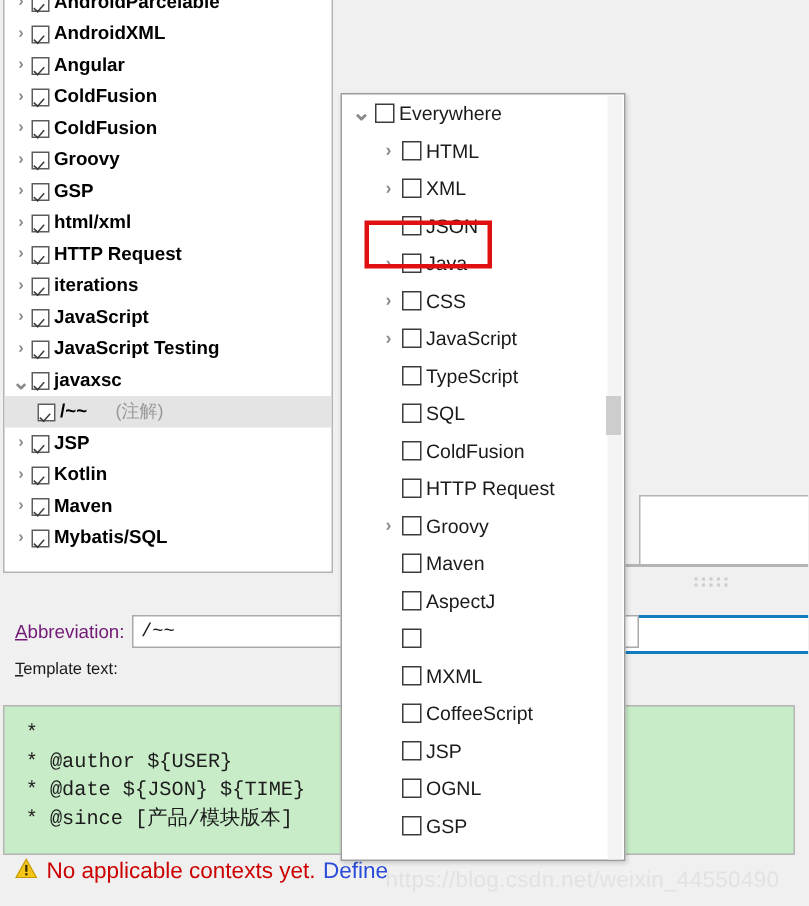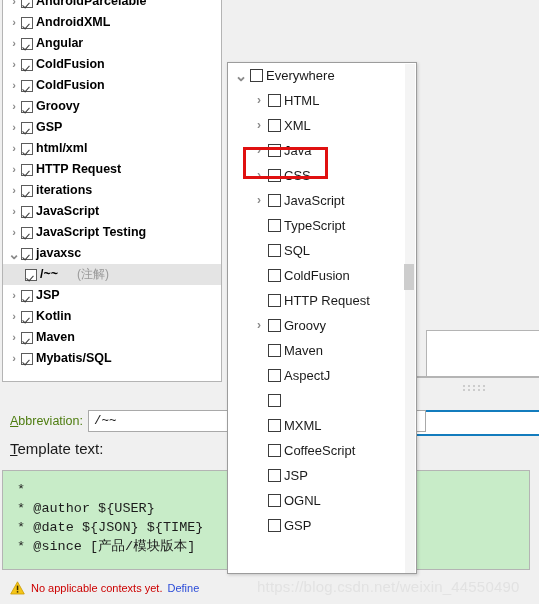--- a/index.html
+++ b/index.html
@@ -89,21 +89,21 @@
     position: absolute;
     left: 2px;
     top: 408px;
     width: 424px;
     height: 26px;
     display: flex;
     align-items: center;
   }
   #abbrev-label {
     font-size: 12.5px;
-    color: #4d7c0f;
+    color: #701a75;
     width: 86px;
     padding-left: 8px;
     box-sizing: border-box;
   }
   #abbrev-label u { text-decoration: underline; }
   #abbrev-input {
     flex: 1;
     height: 22px;
     line-height: 22px;
     background: #ffffff;
@@ -113,21 +113,21 @@
     padding: 0 5px;
     color: #1a1a1a;
     box-sizing: border-box;
   }
 
   
   #template-label {
     position: absolute;
     left: 10px;
     top: 440px;
-    font-size: 15px;
+    font-size: 11px;
     color: #1a1a1a;
   }
   #template-label u { text-decoration: underline; }
 
   
   #template-area {
     position: absolute;
     left: 2px;
     top: 470px;
     width: 528px;
@@ -155,24 +155,23 @@
   }
 
   
   #status-bar {
     position: absolute;
     left: 0;
     top: 572px;
     width: 539px;
     height: 32px;
     display: flex;
-    align-items: center;
     padding-left: 10px;
     box-sizing: border-box;
-    font-size: 11px;
+    font-size: 15px;
     background: #f0f0f0;
   }
   #warn-icon {
     width: 15px;
     height: 14px;
     margin-right: 6px;
     position: relative;
   }
   #status-text { color: #cc0000; }
   #status-link {
@@ -478,20 +477,25 @@
           <span class="twisty">›</span>
           <span class="pop-cbx"></span>
           <span>HTML</span>
         </div>
         <div class="pop-row lvl1">
           <span class="twisty">›</span>
           <span class="pop-cbx"></span>
           <span>XML</span>
         </div>
         <div class="pop-row lvl1">
+          <span class="twisty none"></span>
+          <span class="pop-cbx"></span>
+          <span>JSON</span>
+        </div>
+        <div class="pop-row lvl1">
           <span class="twisty">›</span>
           <span class="pop-cbx"></span>
           <span>Java</span>
         </div>
         <div class="pop-row lvl1">
           <span class="twisty">›</span>
           <span class="pop-cbx"></span>
           <span>CSS</span>
         </div>
         <div class="pop-row lvl1">

